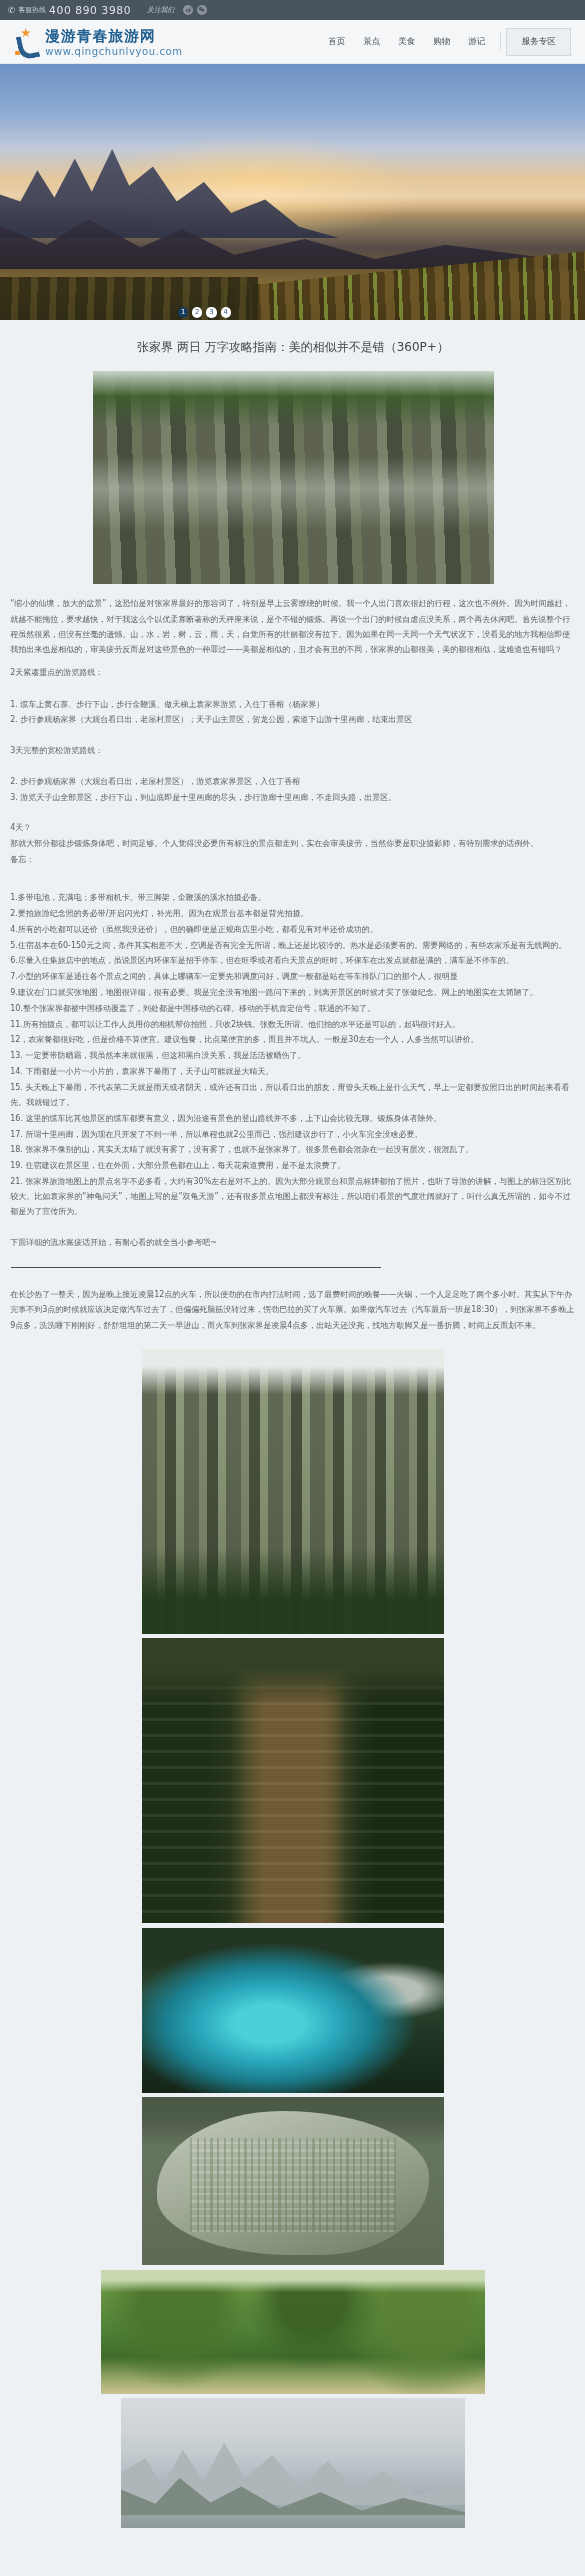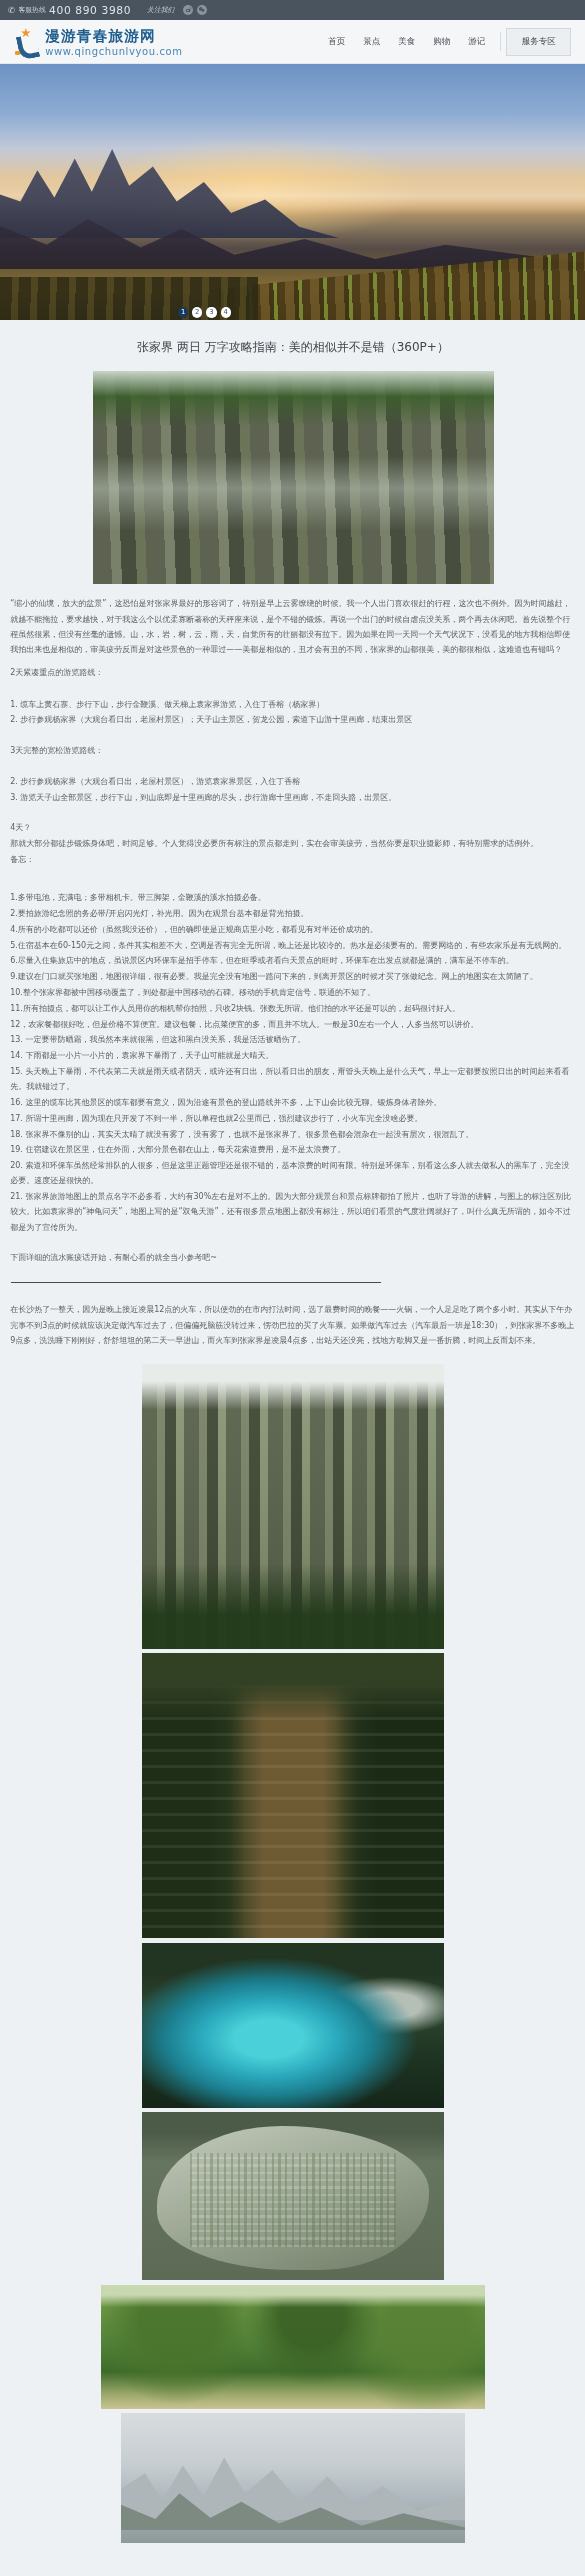--- a/index.html
+++ b/index.html
@@ -169,32 +169,32 @@
   <p class="tip">4天？</p>
   <p class="tip">那就大部分都徒步锻炼身体吧，时间足够。个人觉得没必要所有标注的景点都走到，实在会审美疲劳，当然你要是职业摄影师，有特别需求的话例外。</p>
   <p class="tip">备忘：</p>
   <div class="gap-l"></div>
 
   <p class="tip">1.多带电池，充满电；多带相机卡。带三脚架，金鞭溪的溪水拍摄必备。</p>
   <p class="tip">2.要拍旅游纪念照的务必带/开启闪光灯，补光用。因为在观景台基本都是背光拍摄。</p>
   <p class="tip">4.所有的小吃都可以还价（虽然我没还价），但的确即使是正规商店里小吃，都看见有对半还价成功的。</p>
   <p class="tip">5.住宿基本在60-150元之间，条件其实相差不大，空调是否有完全无所谓，晚上还是比较冷的。热水是必须要有的。需要网络的，有些农家乐是有无线网的。</p>
   <p class="tip">6.尽量入住集旅店中的地点，虽说景区内环保车是招手停车，但在旺季或者看白天景点的旺时，环保车在出发点就都是满的，满车是不停车的。</p>
+  <p class="tip">7.小型的环保车是通往各个景点之间的，具体上哪辆车一定要先和调度问好，调度一般都是站在等车排队门口的那个人，很明显</p>
   <p class="tip">9.建议在门口就买张地图，地图很详细，很有必要。我是完全没有地图一路问下来的，到离开景区的时候才买了张做纪念。网上的地图实在太简陋了。</p>
   <p class="tip">10.整个张家界都被中国移动覆盖了，到处都是中国移动的石碑。移动的手机肯定信号，联通的不知了。</p>
   <p class="tip">11.所有拍摄点，都可以让工作人员用你的相机帮你拍照，只收2块钱。张数无所谓。他们拍的水平还是可以的，起码很讨好人。</p>
   <p class="tip">12，农家餐都很好吃，但是价格不算便宜。建议包餐，比点菜便宜的多，而且并不坑人。一般是30左右一个人，人多当然可以讲价。</p>
   <p class="tip">13. 一定要带防晒霜，我虽然本来就很黑，但这和黑白没关系，我是活活被晒伤了。</p>
   <p class="tip">14. 下雨都是一小片一小片的，袁家界下暴雨了，天子山可能就是大晴天。</p>
   <p class="tip">15. 头天晚上下暴雨，不代表第二天就是雨天或者阴天，或许还有日出，所以看日出的朋友，甭管头天晚上是什么天气，早上一定都要按照日出的时间起来看看先。我就错过了。</p>
   <p class="tip">16. 这里的缆车比其他景区的缆车都要有意义，因为沿途有景色的登山路线并不多，上下山会比较无聊。锻炼身体者除外。</p>
   <p class="tip">17. 所谓十里画廊，因为现在只开发了不到一半，所以单程也就2公里而已，强烈建议步行了，小火车完全没啥必要。</p>
   <p class="tip">18. 张家界不像别的山，其实天太晴了就没有雾了，没有雾了，也就不是张家界了。很多景色都会混杂在一起没有层次，很混乱了。</p>
   <p class="tip">19. 住宿建议在景区里，住在外面，大部分景色都在山上，每天花索道费用，是不是太浪费了。</p>
-  <p class="tip">20. 索道和环保车虽然经常排队的人很多，但是这里正题管理还是很不错的，基本浪费的时间有限。特别是环保车，别看这么多人就去做私人的黑车了，完全没必要。速度还是很快的。</p>
   <p class="tip">21. 张家界旅游地图上的景点名字不必多看，大约有30%左右是对不上的。因为大部分观景台和景点标牌都拍了照片，也听了导游的讲解，与图上的标注区别比较大。比如袁家界的“神龟问天”，地图上写的是“双龟天游”，还有很多景点地图上都没有标注，所以咱们看景的气度壮阔就好了，叫什么真无所谓的，如今不过都是为了宣传所为。</p>
   <div class="gap-m"></div>
 
   <p class="tip">下面详细的流水账疲话开始，有耐心看的就全当小参考吧~</p>
   <div class="divider"></div>
   <p class="para">在长沙热了一整天，因为是晚上接近凌晨12点的火车，所以使劲的在市内打法时间，选了最费时间的晚餐——火锅，一个人足足吃了两个多小时。其实从下午办完事不到3点的时候就应该决定做汽车过去了，但偏偏死脑筋没转过来，愣劲巴拉的买了火车票。如果做汽车过去（汽车最后一班是18:30），到张家界不多晚上9点多，洗洗睡下刚刚好，舒舒坦坦的第二天一早进山，而火车到张家界是凌晨4点多，出站天还没亮，找地方歇脚又是一番折腾，时间上反而划不来。</p>
   <div class="gap-s"></div>
 
   <div class="ph p2"></div>
   <div class="ph p3"></div>

